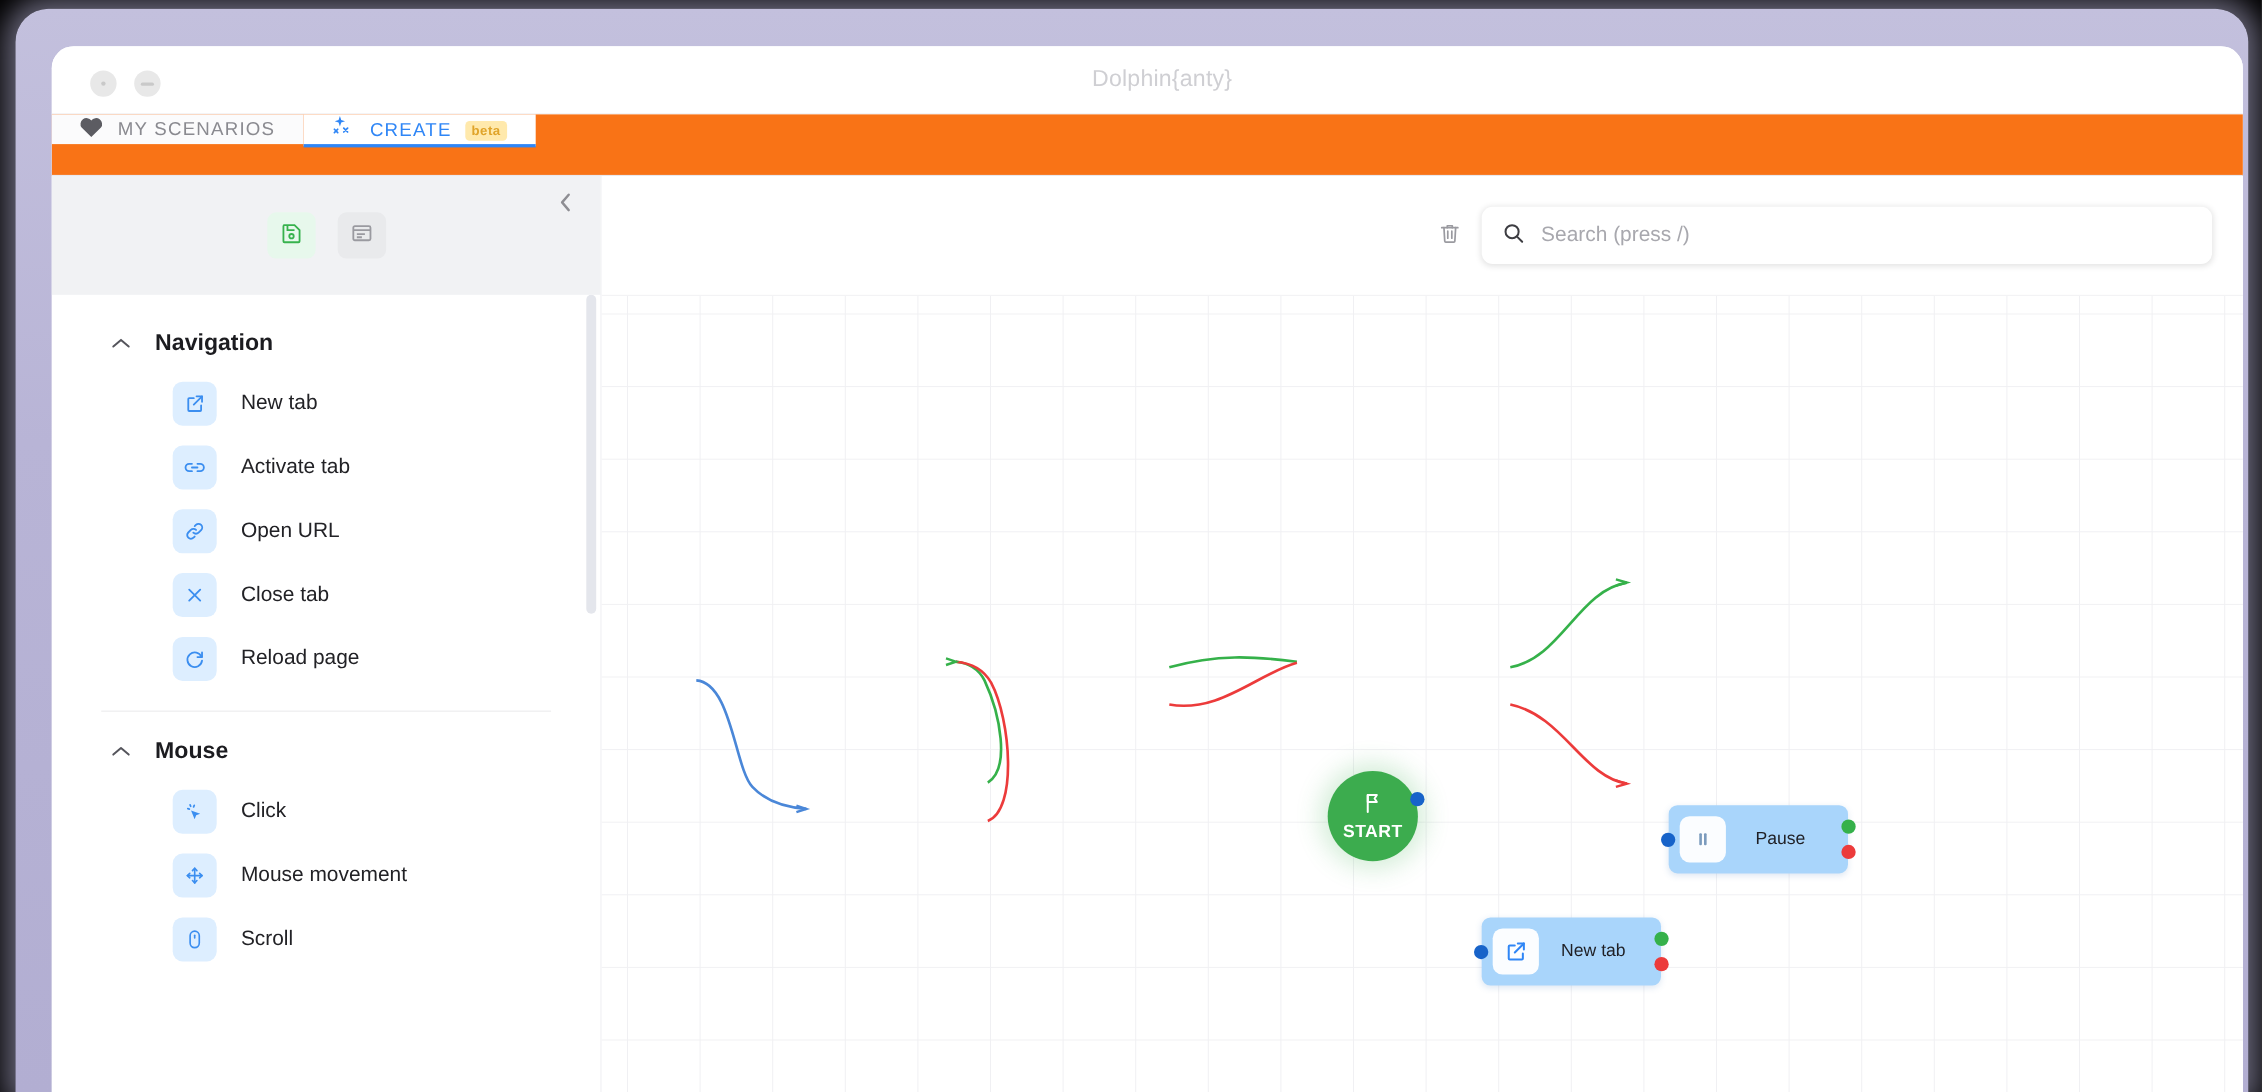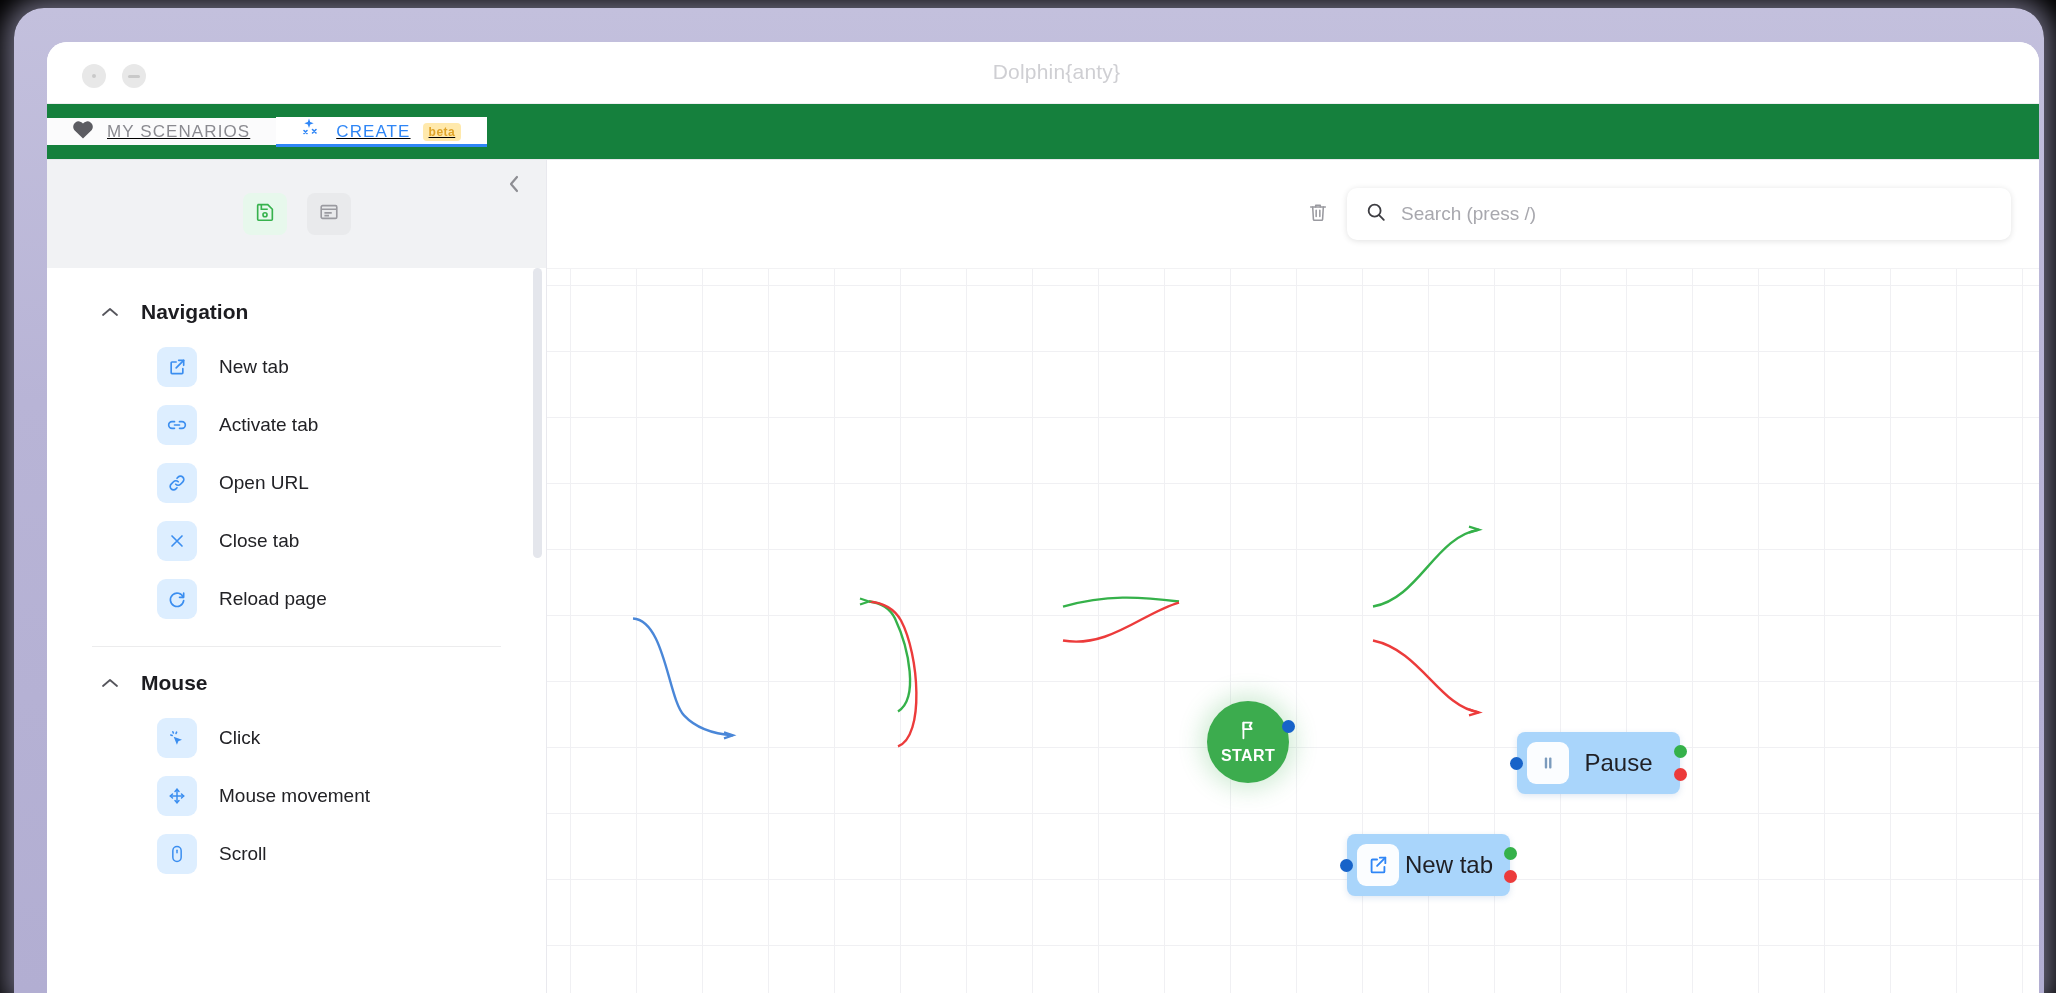--- a/index.html
+++ b/index.html
@@ -63,25 +63,24 @@
     font-size: 21px;
     color: #cfcfd3;
     letter-spacing: .2px;
     margin-left: 27px;
   }
 
   
   #tabstrip {
     position: relative;
     height: 56px;
-    background: #15803d;
+    background: #f97316;
     border-bottom: 1px solid #e9e9ee;
     display: flex;
-    align-items: center;
-    text-decoration: underline;
+    align-items: flex-start;
   }
   .tab {
     display: flex;
     align-items: center;
     gap: 12px;
     padding: 0 26px 0 24px;
     font-size: 17px;
     letter-spacing: 1.1px;
     cursor: pointer;
     position: relative;
@@ -278,21 +277,21 @@
     width: 42px; height: 42px;
     background: #fbfdff;
     border-radius: 9px;
     display: flex; align-items: center; justify-content: center;
     color: #2f86f6;
     flex: 0 0 auto;
   }
   .node-label {
     flex: 1;
     text-align: center;
-    font-size: 24px;
+    font-size: 16px;
     color: #1f1f24;
     padding: 0 18px 0 6px;
     white-space: nowrap;
   }
   .port {
     position: absolute;
     width: 13px; height: 13px;
     border-radius: 50%;
     cursor: pointer;
   }

